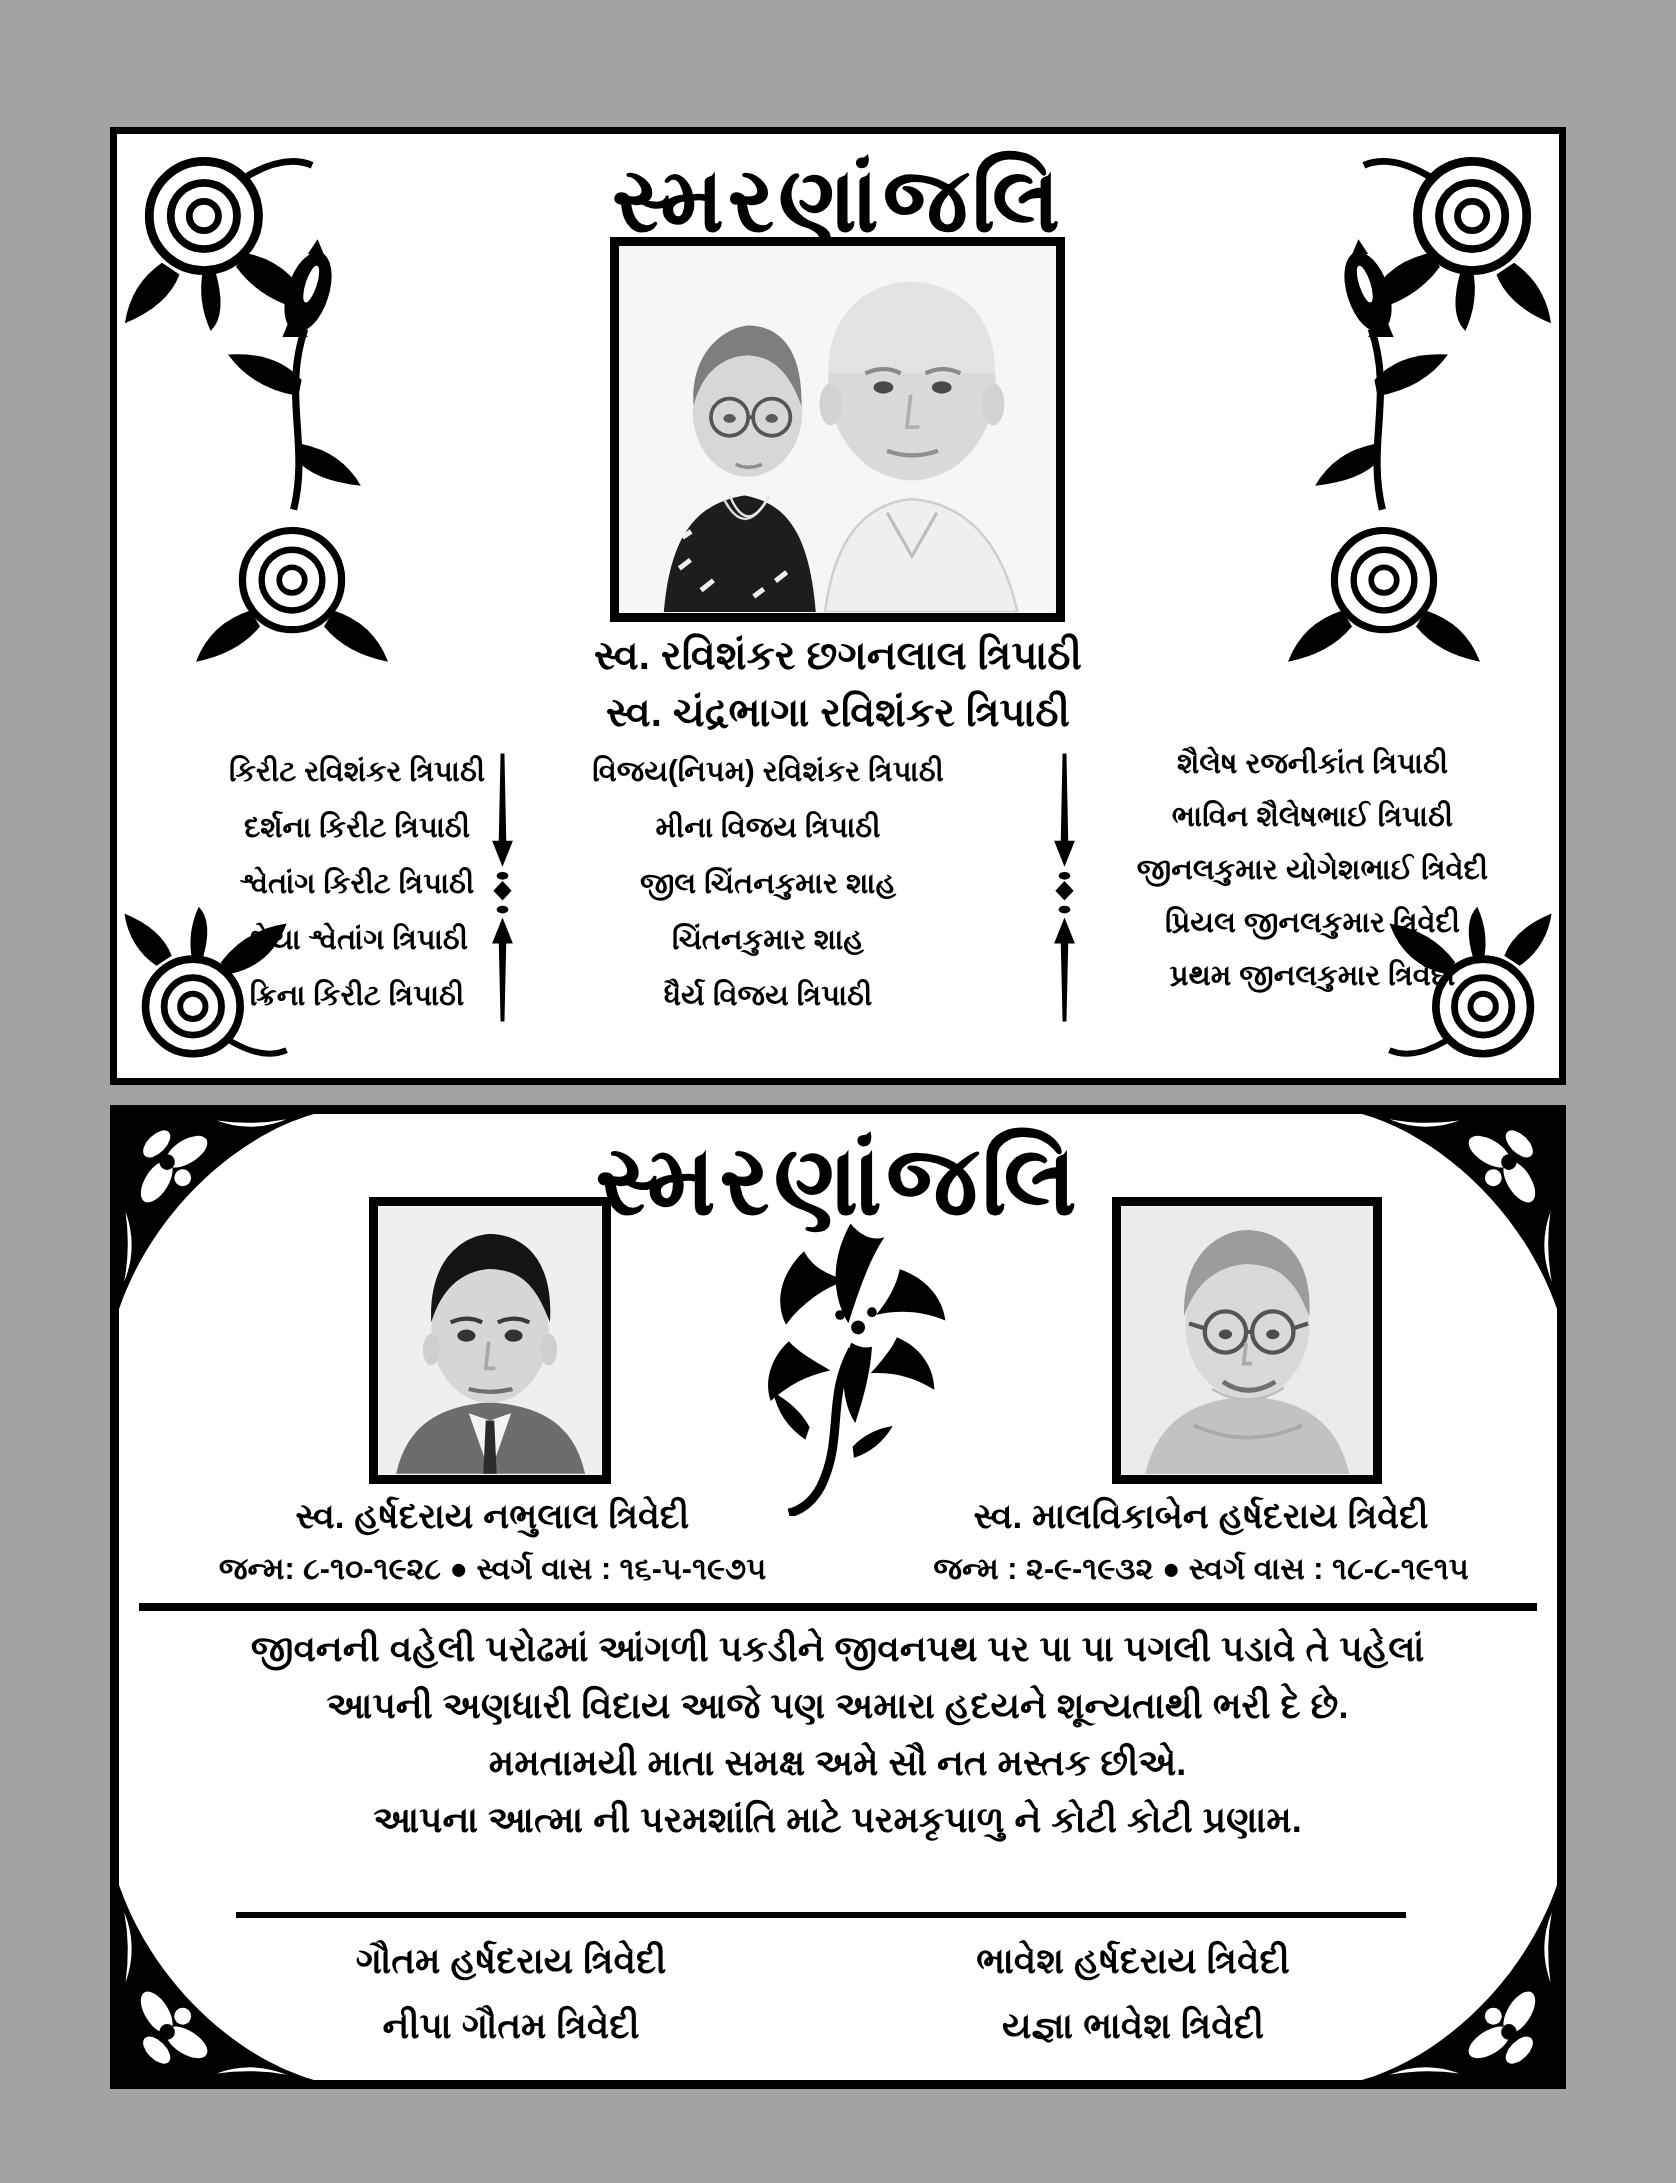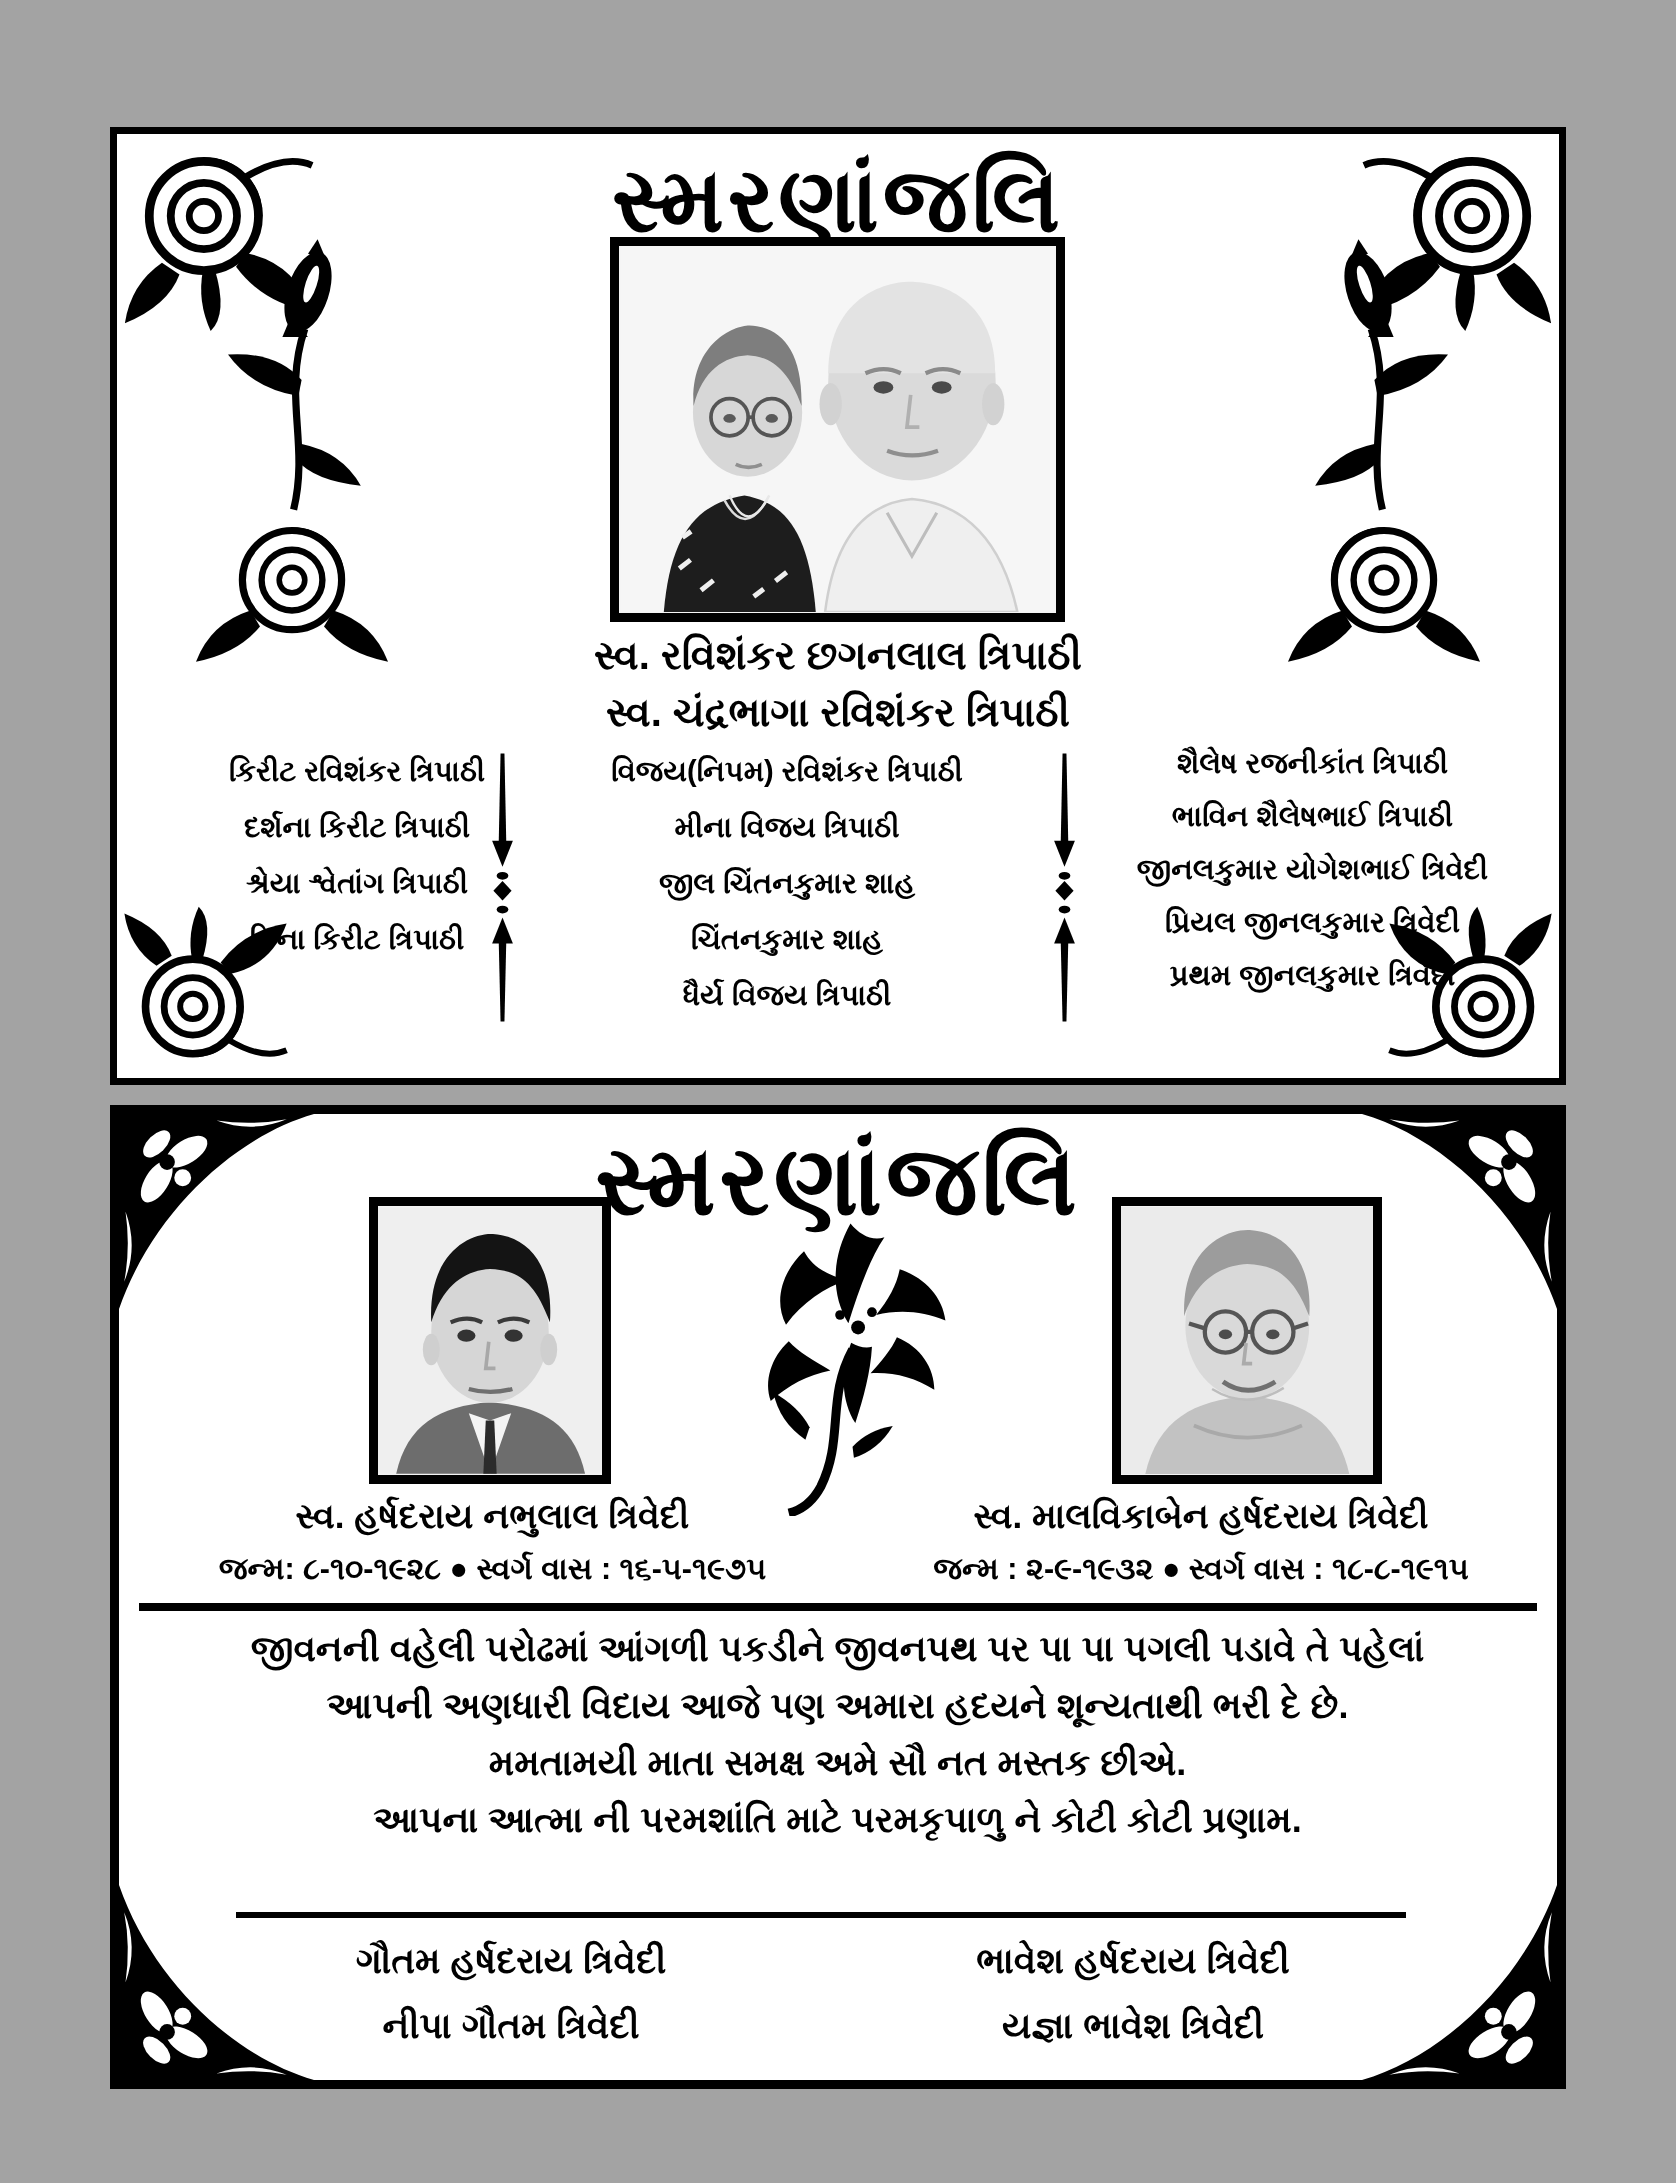--- a/index.html
+++ b/index.html
@@ -140,29 +140,30 @@
         <path d="M176 402 Q205 470 240 402" fill="none" stroke="#e8e8e8" stroke-width="4"></path>
       </svg>
     </div>
 
     <div class="abs c bold" style="left:0;top:499px;width:100%;font-size:40px;">સ્વ. રવિશંકર છગનલાલ ત્રિપાઠી</div>
     <div class="abs c bold" style="left:0;top:556px;width:100%;font-size:40px;">સ્વ. ચંદ્રભાગા રવિશંકર ત્રિપાઠી</div>
 
     <div class="abs namecol c" style="left:58px;top:609px;width:364px;font-size:29px;line-height:56px;">
       <div>કિરીટ રવિશંકર ત્રિપાઠી</div>
       <div>દર્શના કિરીટ ત્રિપાઠી</div>
+      <div>શ્વેતાંગ કિરીટ ત્રિપાઠી</div>
       <div>શ્રેયા શ્વેતાંગ ત્રિપાઠી</div>
       <div>ક્રિના કિરીટ ત્રિપાઠી</div>
     </div>
 
     <svg class="abs" style="left:366px;top:617px" width="39" height="273" viewBox="0 0 60 420">
         <use href="#spear"></use>
       </svg>
 
-    <div class="abs namecol c" style="left:423px;top:609px;width:494px;font-size:29px;line-height:56px;">
+    <div class="abs namecol c" style="left:404px;top:609px;width:494px;font-size:29px;line-height:56px;">
       <div>વિજય(નિપમ) રવિશંકર ત્રિપાઠી</div>
       <div>મીના વિજય ત્રિપાઠી</div>
       <div>જીલ ચિંતનકુમાર શાહ</div>
       <div>ચિંતનકુમાર શાહ</div>
       <div>ધૈર્ય વિજય ત્રિપાઠી</div>
     </div>
 
     <svg class="abs" style="left:928px;top:617px" width="39" height="273" viewBox="0 0 60 420">
         <use href="#spear"></use>
       </svg>

